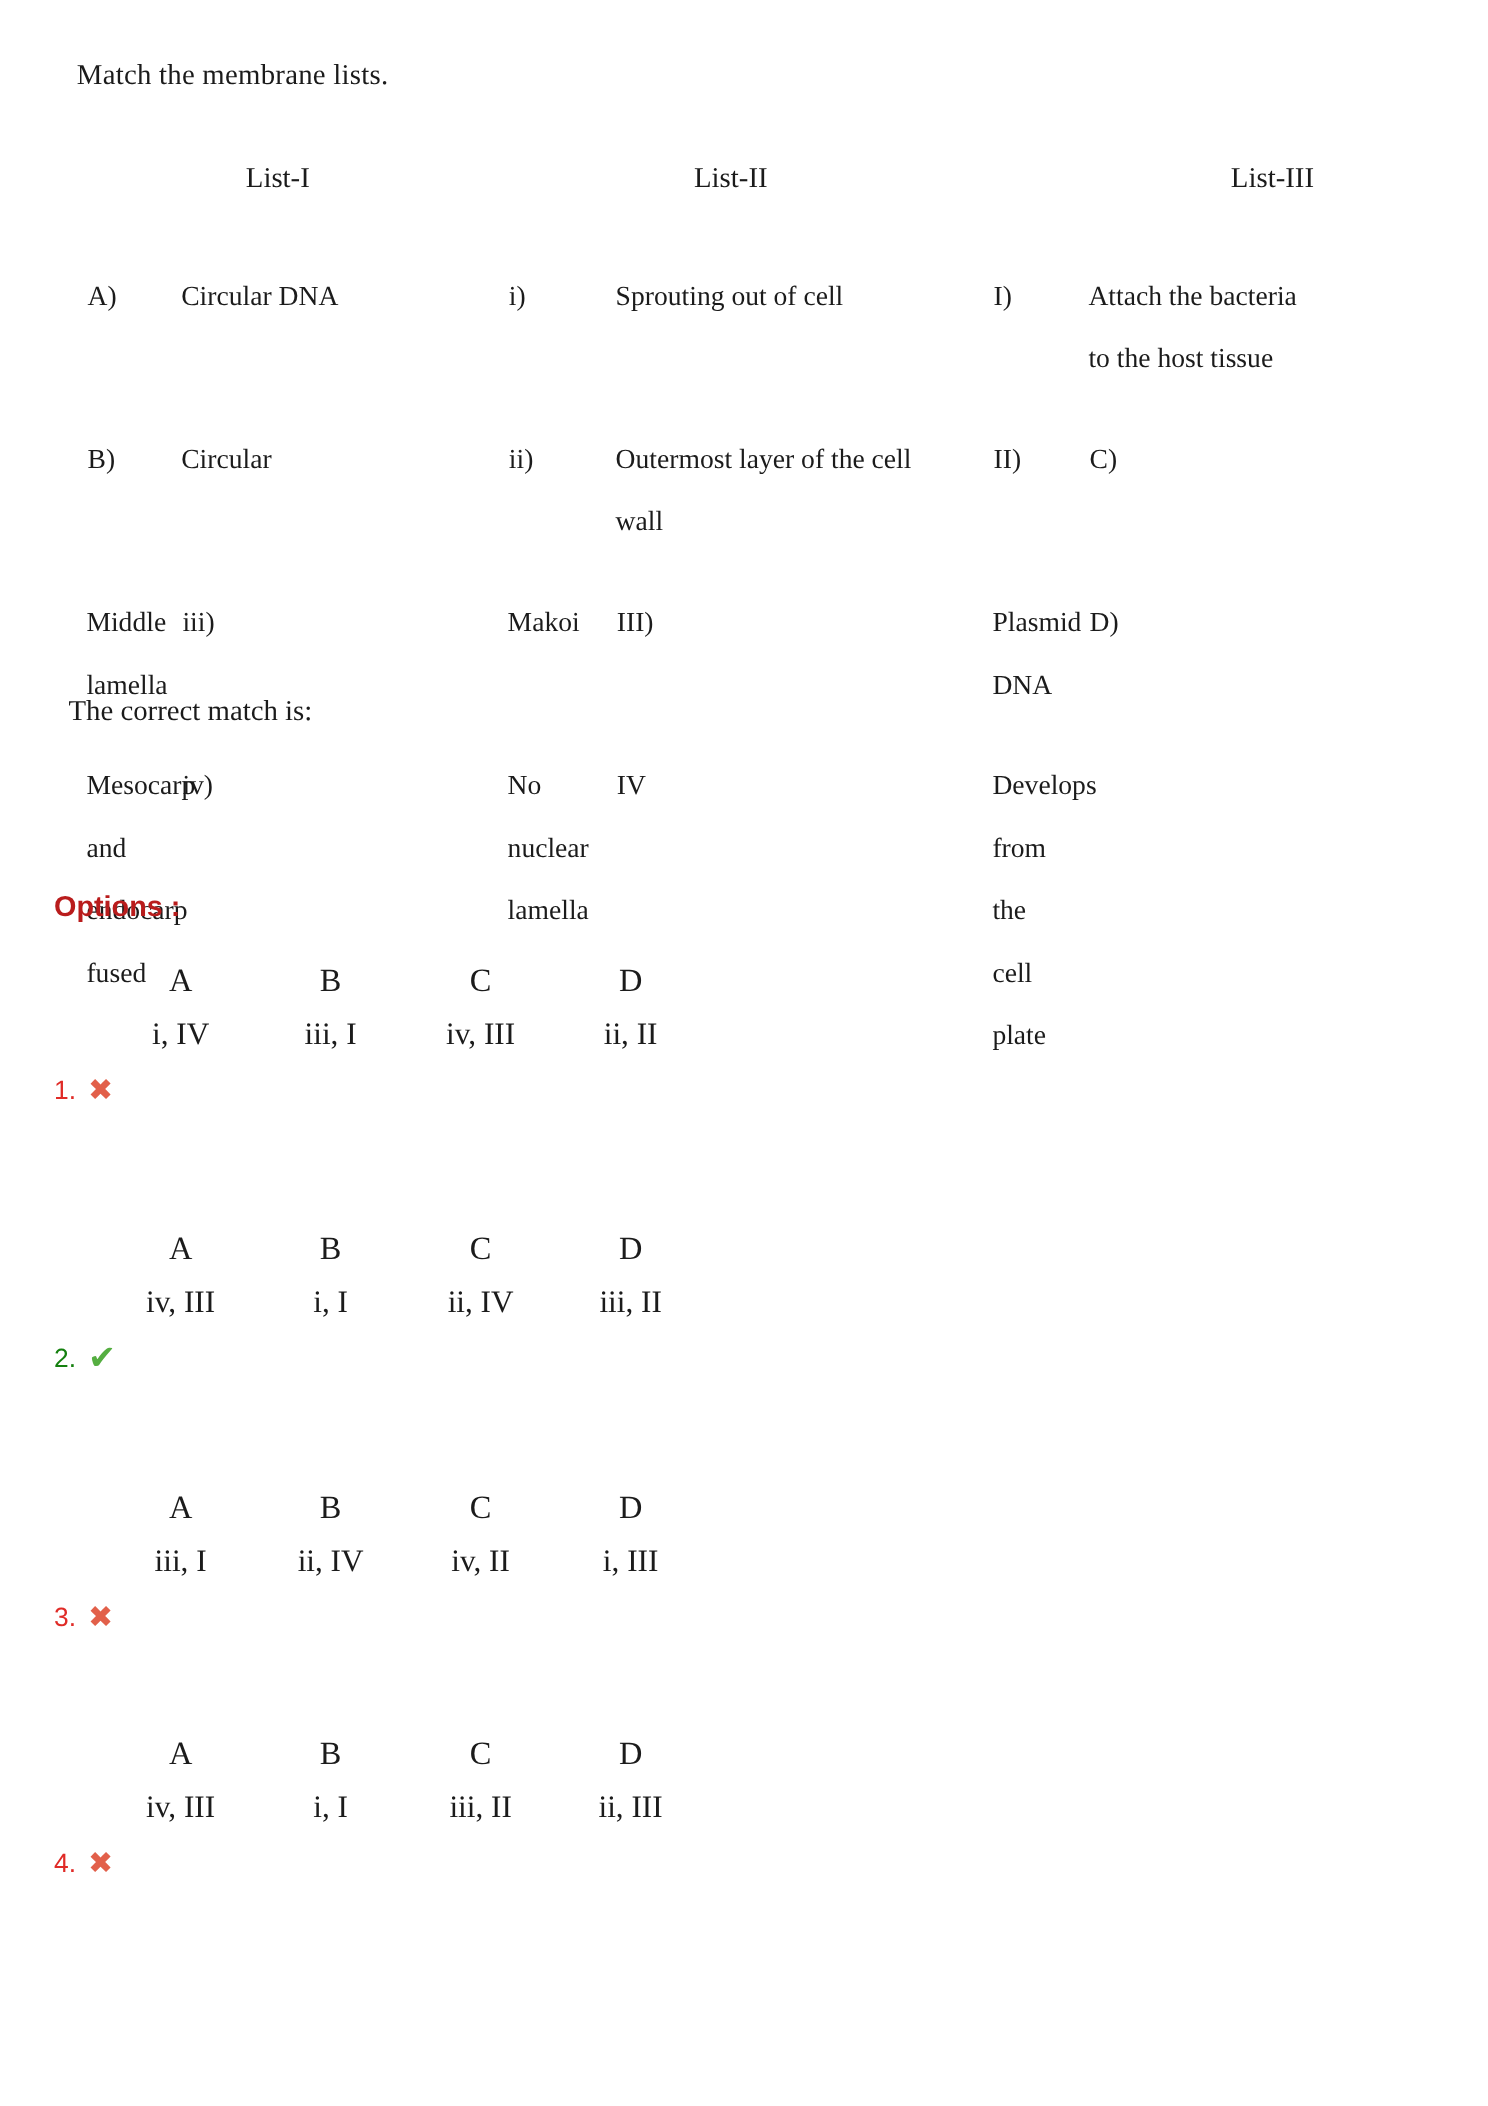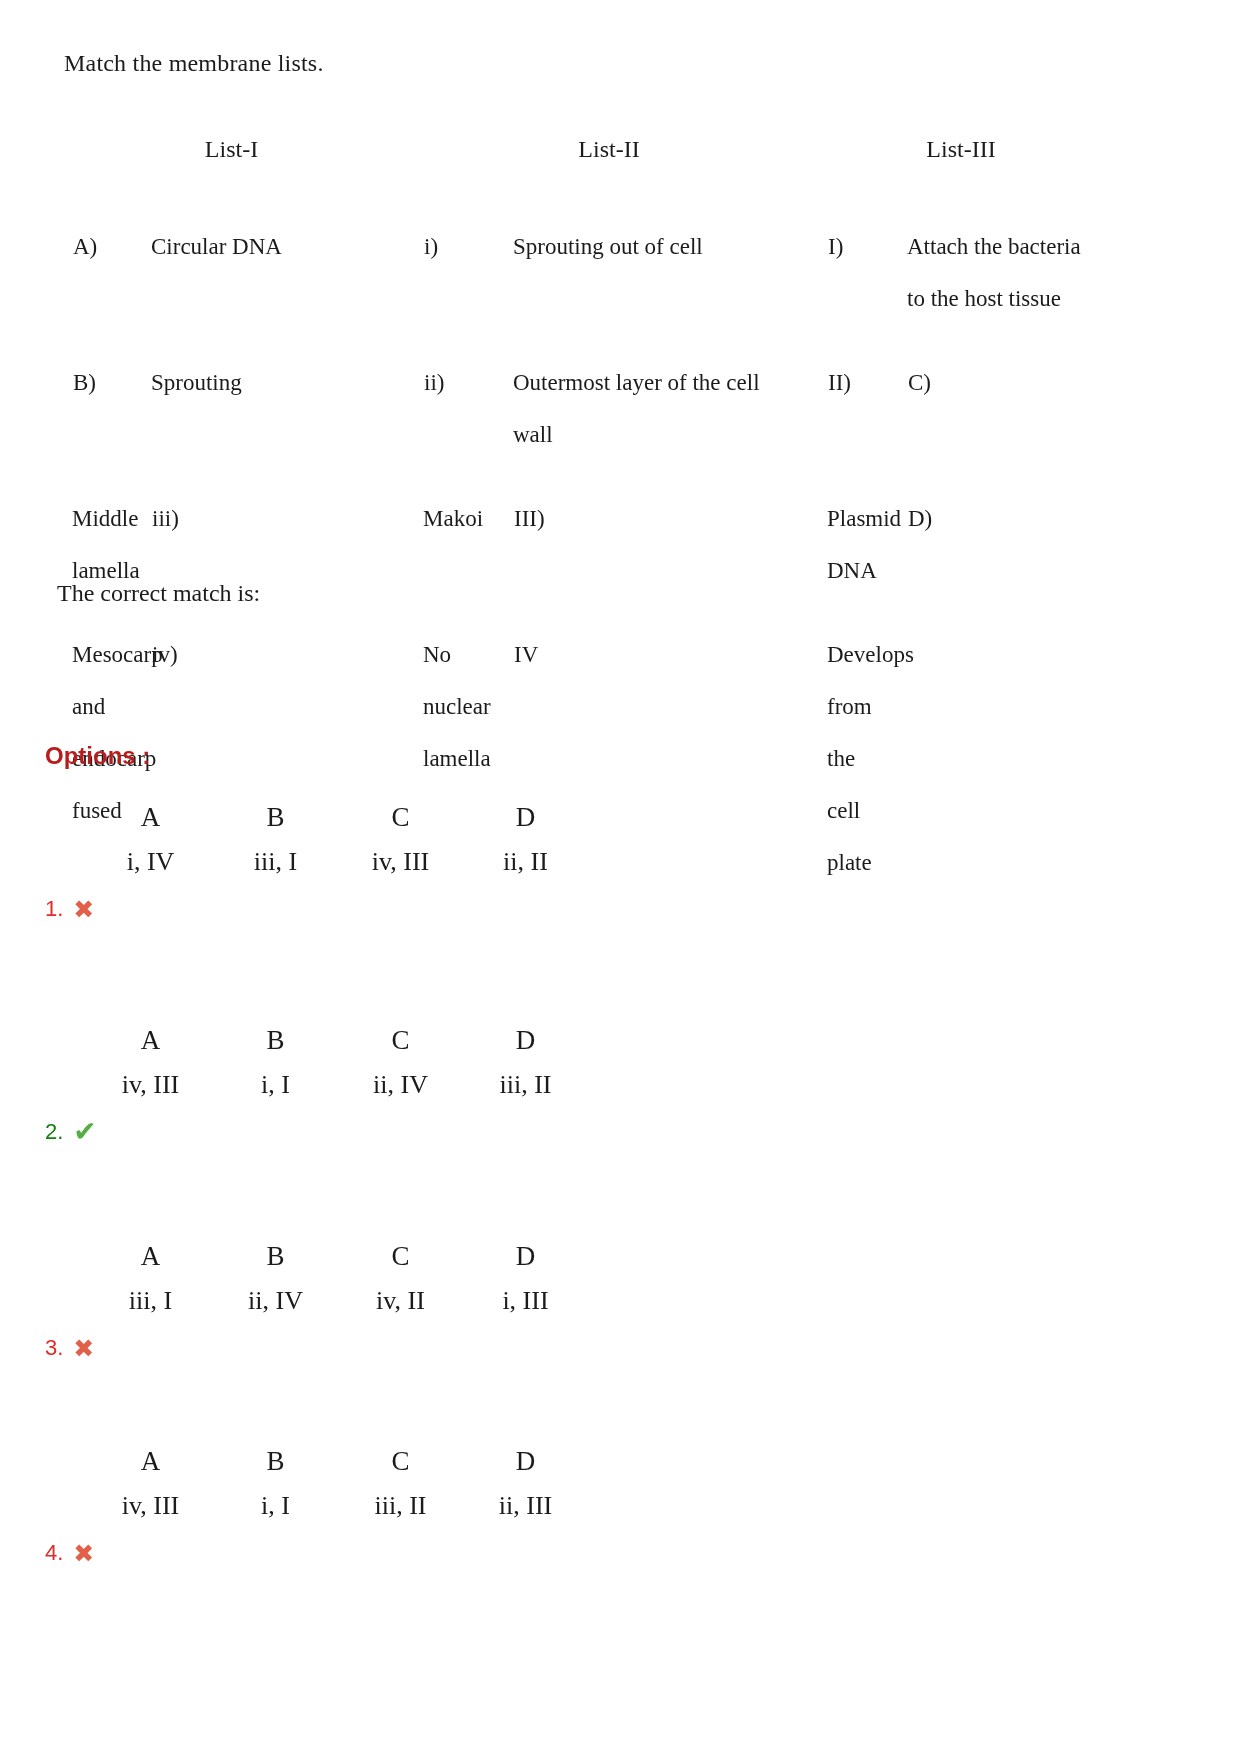--- a/index.html
+++ b/index.html
@@ -20,21 +20,21 @@
     display:grid;
     grid-template-columns:47px 240px 58px 282px 48px 188px;
     align-items:start;
     gap:32px;
   }
   .mt-head {
     font-size:24px; text-align:center; padding-bottom:26px;
   }
   .mt-head.h1 { grid-column:1 / span 2; }
   .mt-head.h2 { grid-column:3 / span 2; }
-  .mt-head.h3 { grid-column:5 / span 2; }
+  .mt-head.h3 { grid-column:5 / span 2;text-align:right; }
   .mt-cell {
     font-size:23px; line-height:52px; vertical-align:top;
   }
   .mt-key { padding-left:1px; }
   
   .correct-line {
     position:absolute; left:57px; top:580px;
     font-size:24px;
   }
   
@@ -80,21 +80,21 @@
     <div class="mt-head h3">List-III</div>
 
     <div class="mt-cell mt-key">A)</div>
     <div class="mt-cell">Circular DNA</div>
     <div class="mt-cell mt-key">i)</div>
     <div class="mt-cell">Sprouting out of cell</div>
     <div class="mt-cell mt-key">I)</div>
     <div class="mt-cell">Attach the bacteria to the host tissue</div>
 
     <div class="mt-cell mt-key">B)</div>
-    <div class="mt-cell">Sprouting</div>
+    <div class="mt-cell">Circular</div>
     <div class="mt-cell mt-key">ii)</div>
     <div class="mt-cell">Outermost layer of the cell wall</div>
     <div class="mt-cell mt-key">II)</div>
 
     <div class="mt-cell mt-key">C)</div>
     <div class="mt-cell">Middle lamella</div>
     <div class="mt-cell mt-key">iii)</div>
     <div class="mt-cell">Makoi</div>
     <div class="mt-cell mt-key">III)</div>
     <div class="mt-cell">Plasmid DNA</div>

